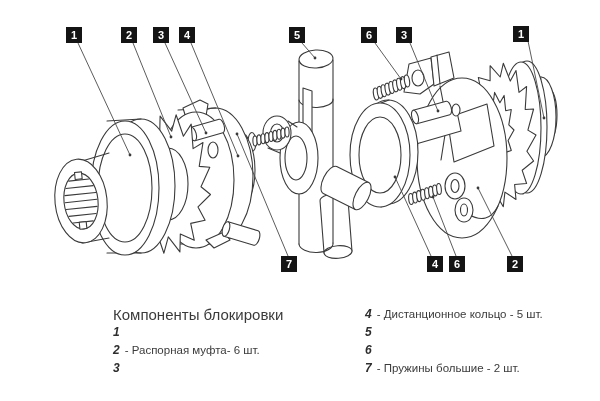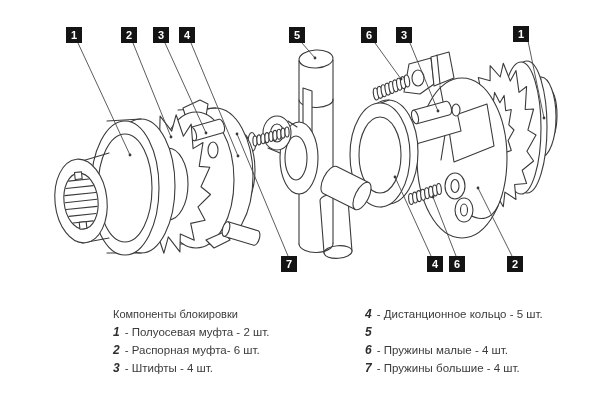--- a/index.html
+++ b/index.html
@@ -11,21 +11,21 @@
   .co{
     position:absolute;width:16px;height:16px;background:#141414;color:#fff;
     display:flex;align-items:center;justify-content:center;
     font-size:11px;font-weight:bold;line-height:1;user-select:none;
   }
   .legend{position:absolute;top:305px;left:0;width:600px;color:#3b3b3b;font-size:11.5px;}
   .col{position:absolute;top:0;}
   .col-left{left:113px;}
   .col-right{left:365px;}
   .lline{height:18px;display:flex;align-items:center;white-space:nowrap;}
-  .legend-title{font-size:11px;color:#3b3b3b;}
+  .legend-title{font-size:15px;color:#3b3b3b;}
   .num{font-style:italic;font-weight:bold;margin-right:5px;color:#2e2e2e;font-size:12px;}
 </style>
 </head>
 <body>
 
 <div class="stage">
 
   <svg id="art" width="600" height="401" viewBox="0 0 600 401">
       <g stroke="#3a3a3a" stroke-width="1.1" fill="#fff" stroke-linejoin="round" stroke-linecap="round">
         <ellipse cx="549" cy="115" rx="8" ry="26"></ellipse>
@@ -212,42 +212,39 @@
   <div class="co" style="left:281px;top:256px">7</div>
   <div class="co" style="left:427px;top:256px">4</div>
   <div class="co" style="left:449px;top:256px">6</div>
   <div class="co" style="left:507px;top:256px">2</div>
 
   <div class="legend">
     <div class="col col-left">
       <div class="lline legend-title">Компоненты блокировки</div>
       <div class="lline">
         <span class="num">1</span>
-        <span>- Полуосевая муфта - 2 шт.</span>
       </div>
       <div class="lline">
         <span class="num">2</span>
         <span>- Распорная муфта- 6 шт.</span>
       </div>
       <div class="lline">
         <span class="num">3</span>
-        <span>- Штифты - 4 шт.</span>
       </div>
     </div>
     <div class="col col-right">
       <div class="lline">
         <span class="num">4</span>
         <span>- Дистанционное кольцо - 5 шт.</span>
       </div>
       <div class="lline">
         <span class="num">5</span>
       </div>
       <div class="lline">
         <span class="num">6</span>
-        <span>- Пружины малые - 4 шт.</span>
       </div>
       <div class="lline">
         <span class="num">7</span>
-        <span>- Пружины большие - 4 шт.</span>
+        <span>- Пружины большие - 2 шт.</span>
       </div>
     </div>
   </div>
 </div>
 
 </body></html>

